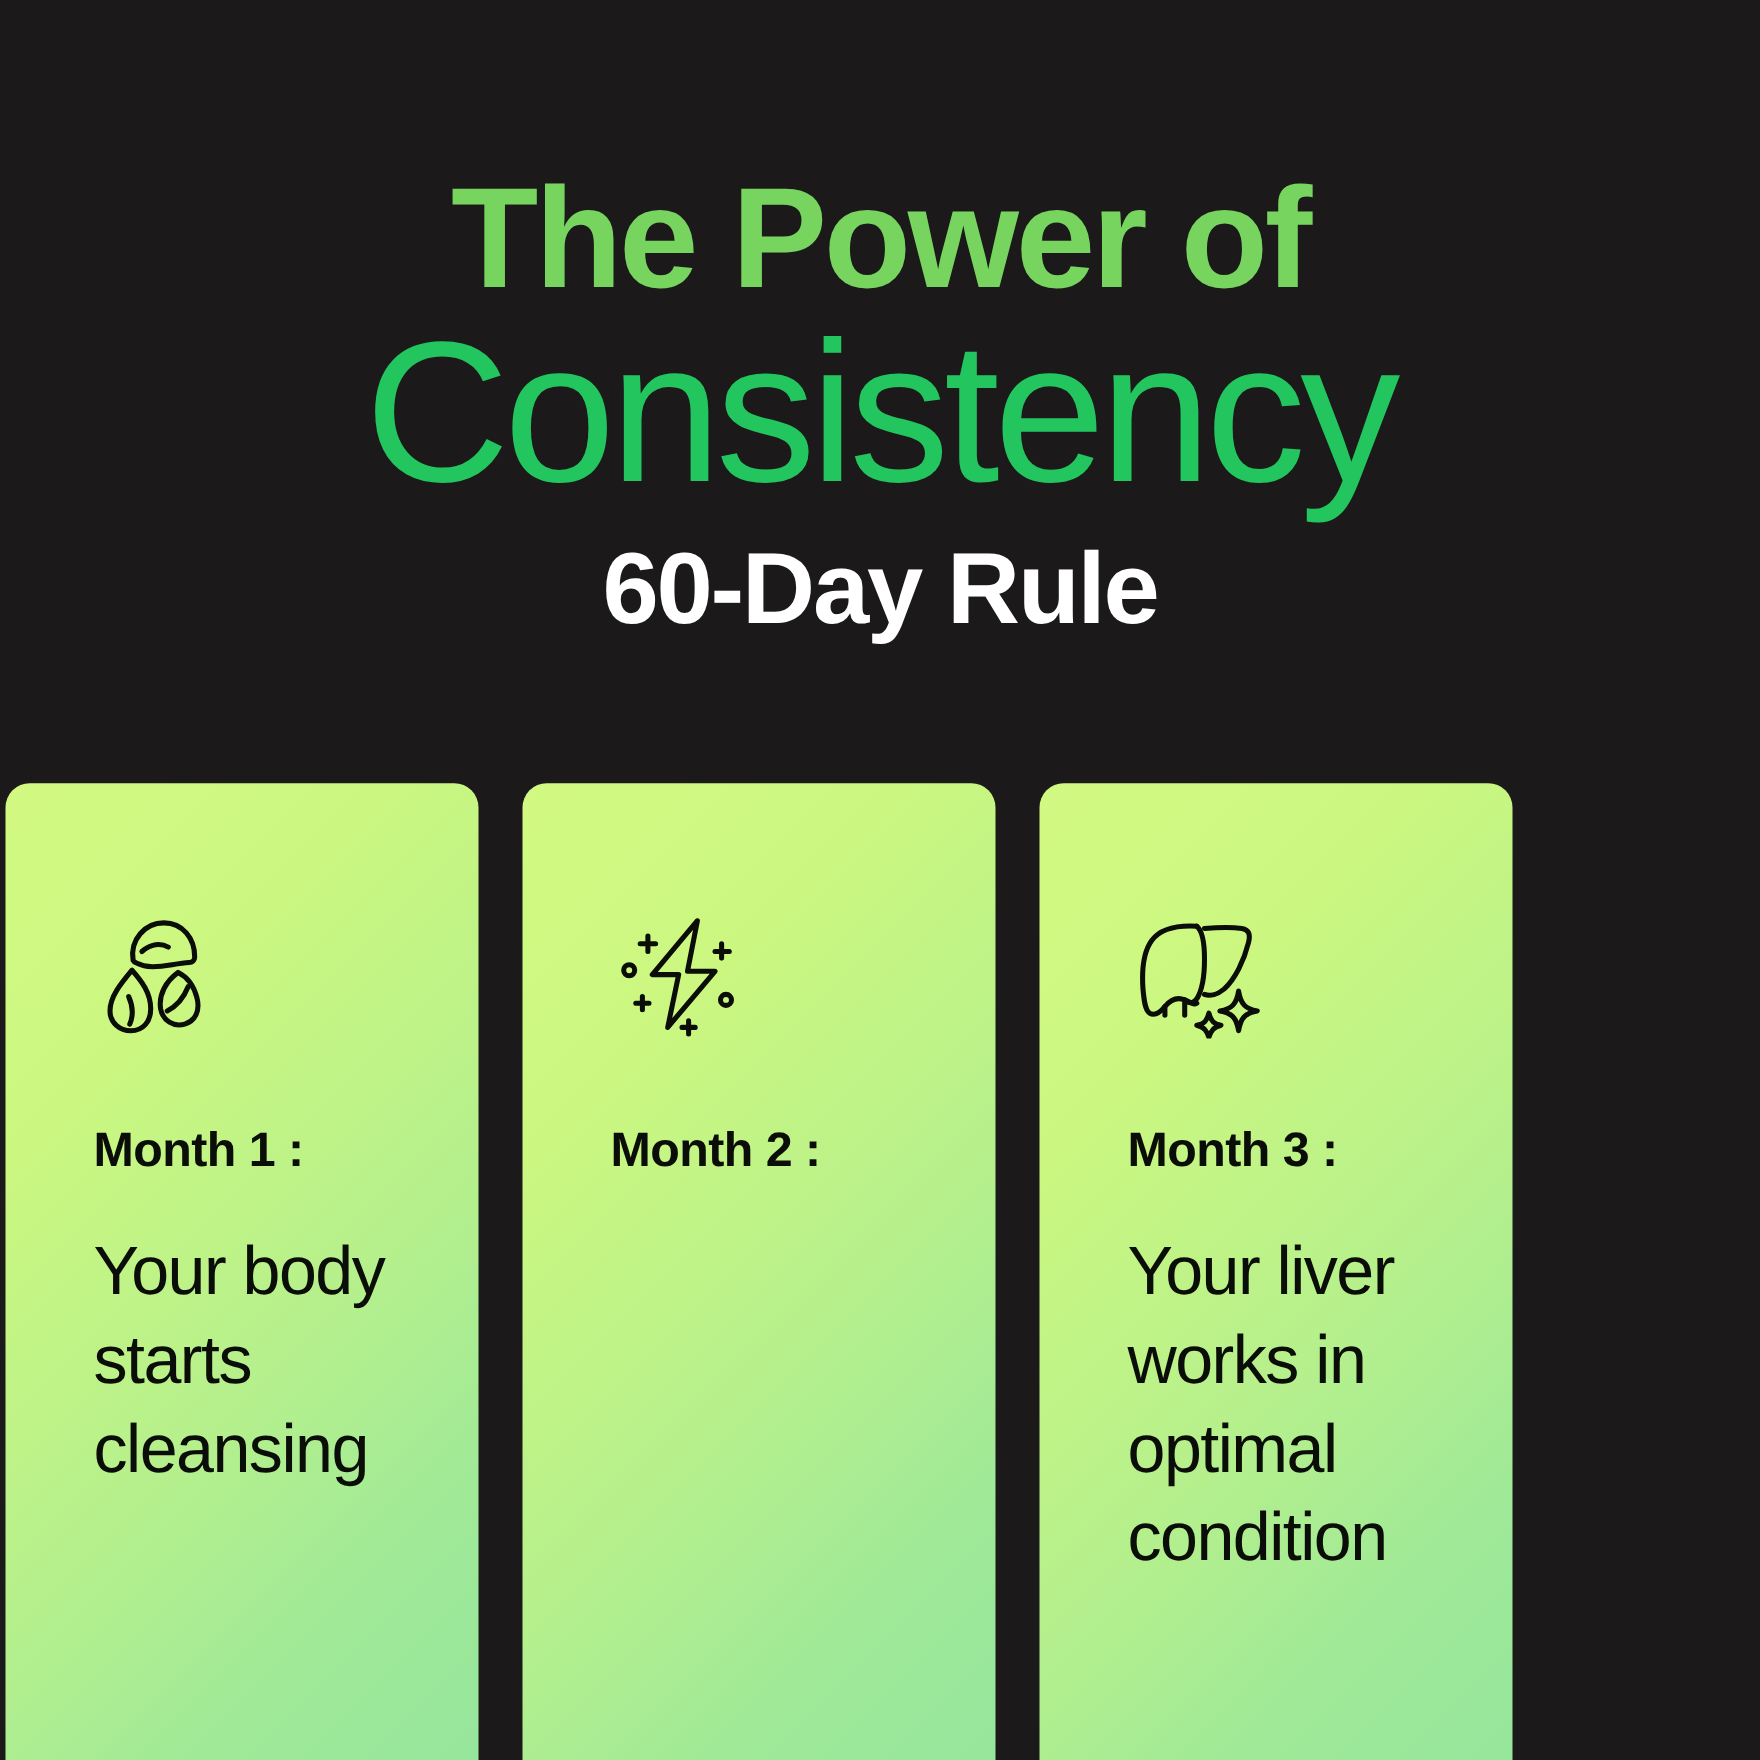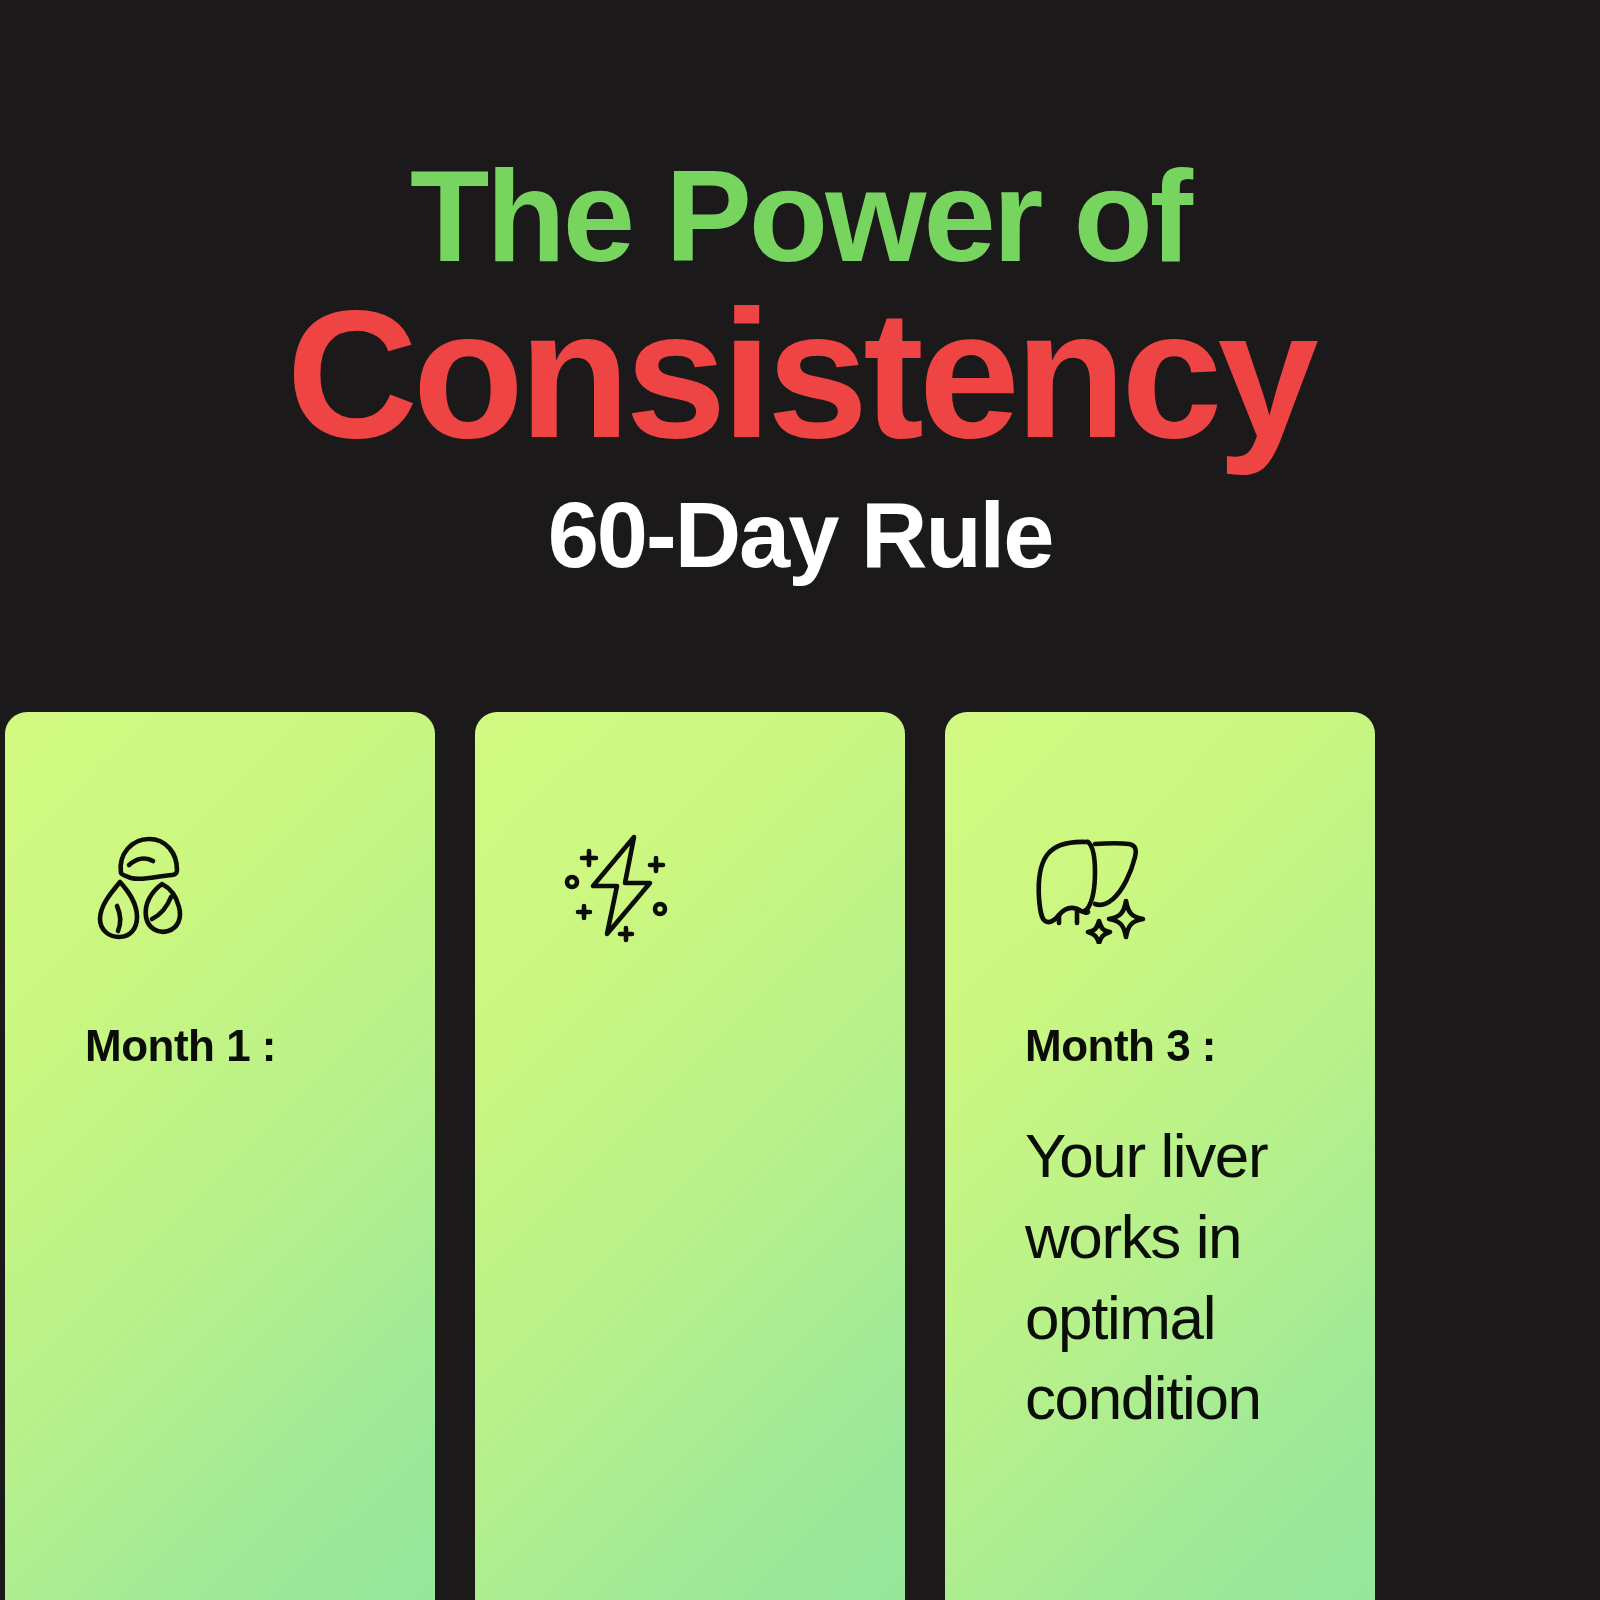--- a/index.html
+++ b/index.html
@@ -31,23 +31,23 @@
     margin: 0;
     padding-top: 150px;
     color: #76d45f;
     font-size: 130px;
     font-weight: 700;
     line-height: 1.02;
     letter-spacing: -3px;
   }
   .title-line2 {
     margin: 0;
-    color: #ef4444;
+    color: #22c55e;
     font-size: 182px;
-    font-weight: 700;
+    font-weight: 400;
     line-height: 1.0;
     letter-spacing: -5px;
   }
   .subtitle {
     margin: 0;
     padding-top: 22px;
     color: #ffffff;
     font-size: 92px;
     font-weight: 700;
     line-height: 1.05;
@@ -131,37 +131,39 @@
           <path d="M44 41 C52 34 61 33 68 37"></path>
 
           <path d="M35 58 C25 70 15 82 15 95 C15 106 24 113 34 113 C45 113 52 105 52 93 C52 79 44 68 35 58 Z"></path>
           <path d="M32 82 C36 91 36 100 33 107"></path>
 
           <path d="M77 60 C66 68 59 80 61 93 C63 104 73 110 83 107 C93 104 97 94 94 83 C91 71 85 64 77 60 Z"></path>
           <path d="M86 73 C82 83 75 91 67 95"></path>
         </svg>
       </div>
       <p class="card-month">Month 1 :</p>
+      <p class="card-body">Your body starts cleansing</p>
     </div>
 
     <div class="card">
       <div class="card-icon">
         <svg viewBox="0 0 128 120" fill="none" stroke="#0b0d08" stroke-width="4.6" stroke-linecap="round" stroke-linejoin="round">
 
           <path d="M79 13 L38 62 L62 62 L52 110 L95 59 L70 59 Z"></path>
 
           <path d="M34 27 L34 41 M27 34 L41 34"></path>
           <path d="M101 34 L101 47 M95 41 L108 41"></path>
           <path d="M29 82 L29 94 M23 88 L35 88"></path>
           <path d="M71 104 L71 116 M65 110 L77 110"></path>
 
           <circle cx="17" cy="58" r="5"></circle>
           <circle cx="105" cy="85" r="5"></circle>
         </svg>
       </div>
+      <p class="card-month">Month 2 :</p>
     </div>
 
     <div class="card">
       <div class="card-icon">
         <svg viewBox="0 0 128 120" fill="none" stroke="#0b0d08" stroke-width="4.6" stroke-linecap="round" stroke-linejoin="round">
 
           <path d="M63 18 C45 17 30 20 22 31 C14 42 13 58 14 74 C15 86 16 94 20 97 C25 100 30 96 34 91 C39 85 45 82 52 85 C57 87 61 90 63 88"></path>
           <path d="M63 18 C68 22 70 33 70 48 C70 63 68 76 63 84 C60 88 57 89 52 85"></path>
           <path d="M34 91 L34 99"></path>
           <path d="M52 85 L52 99"></path>

